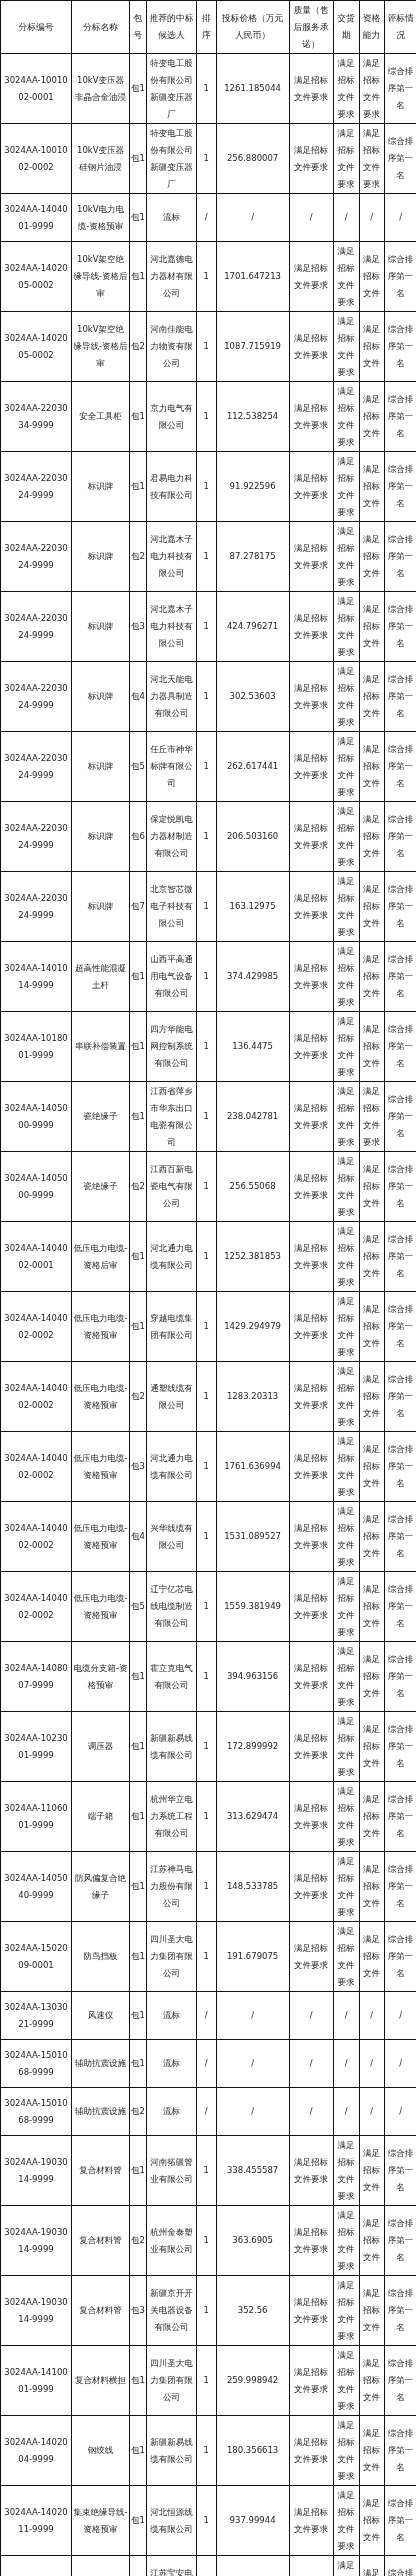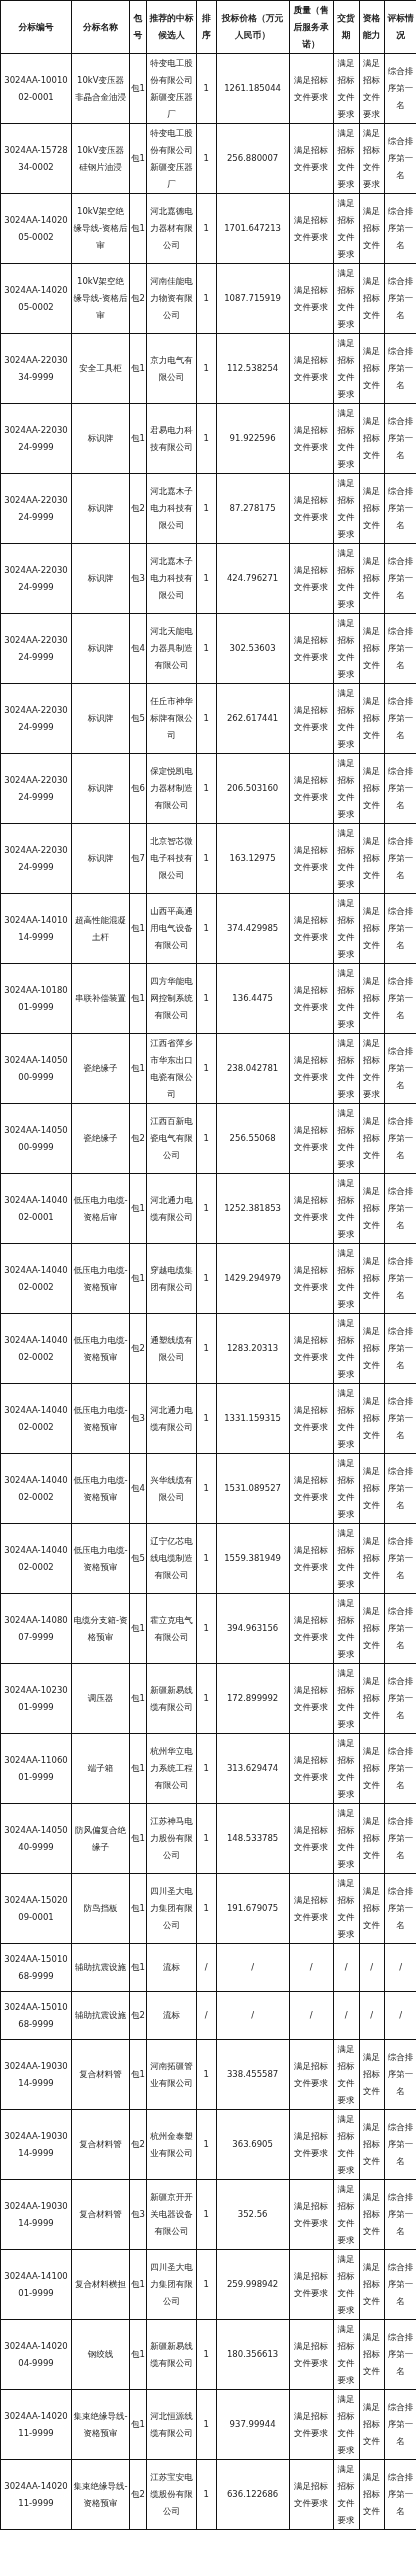--- a/index.html
+++ b/index.html
@@ -1,19 +1,19 @@
 <!DOCTYPE html>
 <html style="font-size:8.2px"><head>
 <meta charset="utf-8">
 <style>
   html, body { margin: 0; padding: 0; background: #ffffff; }
   body { width: 416px; font-family: "DejaVu Sans", "Liberation Sans", sans-serif; color: #222; }
   table { border-collapse: collapse; width: 416px; table-layout: fixed; }
   th, td { border: 0.8px solid #111; text-align: center; vertical-align: middle; padding: 0.5px 1px; font-size: 8.5px; line-height: 17px; word-break: break-all; }
-  th { font-weight: bold; font-size: 8.8px; line-height: 17px; height: 33px; }
+  th { font-weight: normal; font-size: 8.8px; line-height: 17px; height: 33px; }
   td { height: 49px; }
   td.fail { height: 46px; }
   .c1 { width: 71px; } .c2 { width: 58px; } .c3 { width: 17px; } .c4 { width: 50px; }
   .c5 { width: 19.6px; } .c6 { width: 73px; } .c7 { width: 44px; } .c8 { width: 26px; }
   .c9 { width: 25px; } .c10 { width: 33px; }
 </style>
 </head>
 <body>
 
 <table>
@@ -50,30 +50,42 @@
         <td>包1</td>
         <td>特变电工股份有限公司新疆变压器厂</td>
         <td>1</td>
         <td>1261.185044</td>
         <td>满足招标文件要求</td>
         <td>满足招标文件要求</td>
         <td>满足招标文件要求</td>
         <td>综合排序第一名</td>
       </tr>
       <tr>
-        <td>3024AA-1572834-0002</td>
+        <td>3024AA-1001002-0002</td>
         <td>10kV变压器硅钢片油浸</td>
         <td>包1</td>
         <td>特变电工股份有限公司新疆变压器厂</td>
         <td>1</td>
         <td>256.880007</td>
         <td>满足招标文件要求</td>
         <td>满足招标文件要求</td>
         <td>满足招标文件要求</td>
         <td>综合排序第一名</td>
+      </tr>
+      <tr>
+        <td class="fail">3024AA-1404001-9999</td>
+        <td class="fail">10kV电力电缆-资格预审</td>
+        <td class="fail">包1</td>
+        <td class="fail">流标</td>
+        <td class="fail">/</td>
+        <td class="fail">/</td>
+        <td class="fail">/</td>
+        <td class="fail">/</td>
+        <td class="fail">/</td>
+        <td class="fail">/</td>
       </tr>
       <tr>
         <td>3024AA-1402005-0002</td>
         <td>10kV架空绝缘导线-资格后审</td>
         <td>包1</td>
         <td>河北嘉德电力器材有限公司</td>
         <td>1</td>
         <td>1701.647213</td>
         <td>满足招标文件要求</td>
         <td>满足招标文件要求</td>
@@ -271,21 +283,21 @@
         <td>满足招标文件要求</td>
         <td>满足招标文件</td>
         <td>综合排序第一名</td>
       </tr>
       <tr>
         <td>3024AA-1404002-0002</td>
         <td>低压电力电缆-资格预审</td>
         <td>包3</td>
         <td>河北通力电缆有限公司</td>
         <td>1</td>
-        <td>1331.159315</td>
+        <td>1761.636994</td>
         <td>满足招标文件要求</td>
         <td>满足招标文件要求</td>
         <td>满足招标文件</td>
         <td>综合排序第一名</td>
       </tr>
       <tr>
         <td>3024AA-1404002-0002</td>
         <td>低压电力电缆-资格预审</td>
         <td>包4</td>
         <td>兴华线缆有限公司</td>
@@ -360,20 +372,32 @@
         <td>3024AA-1502009-0001</td>
         <td>防鸟挡板</td>
         <td>包1</td>
         <td>四川圣大电力集团有限公司</td>
         <td>1</td>
         <td>191.679075</td>
         <td>满足招标文件要求</td>
         <td>满足招标文件要求</td>
         <td>满足招标文件</td>
         <td>综合排序第一名</td>
+      </tr>
+      <tr>
+        <td class="fail">3024AA-1303021-9999</td>
+        <td class="fail">风速仪</td>
+        <td class="fail">包1</td>
+        <td class="fail">流标</td>
+        <td class="fail">/</td>
+        <td class="fail">/</td>
+        <td class="fail">/</td>
+        <td class="fail">/</td>
+        <td class="fail">/</td>
+        <td class="fail">/</td>
       </tr>
       <tr>
         <td class="fail">3024AA-1501068-9999</td>
         <td class="fail">辅助抗震设施</td>
         <td class="fail">包1</td>
         <td class="fail">流标</td>
         <td class="fail">/</td>
         <td class="fail">/</td>
         <td class="fail">/</td>
         <td class="fail">/</td>

